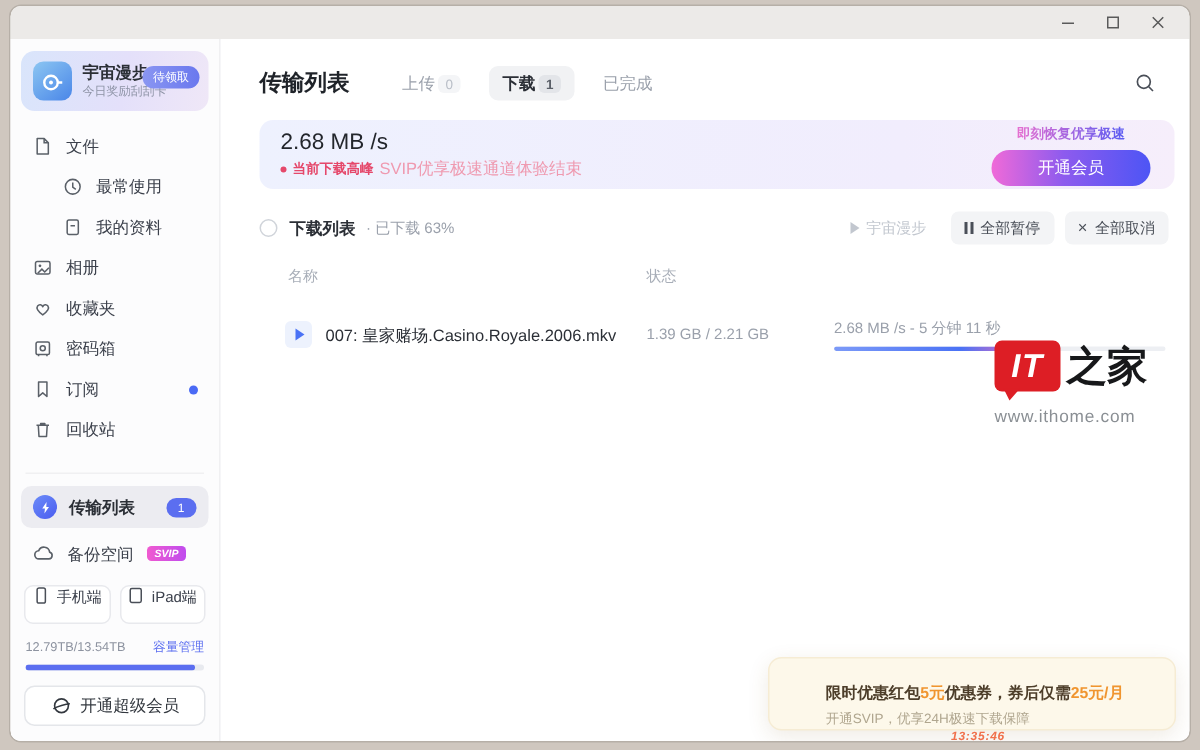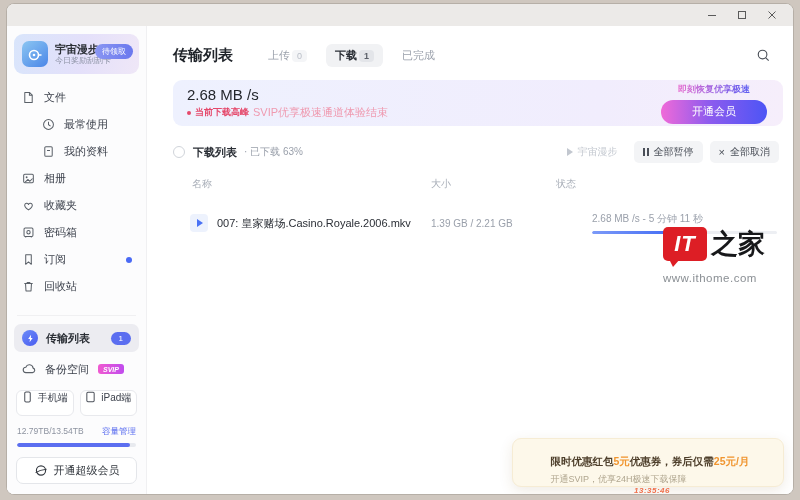--- a/index.html
+++ b/index.html
@@ -93,21 +93,21 @@
 
   .grid{ display:grid; grid-template-columns:258px 125px 1fr; align-items:center;}
   .tbl-head{ margin-top:14px; font-size:10px; color:#a8aeb8;}
   .tbl-head .c1{ padding-left:19px;}
   .file-row{ margin-top:12px; height:40px;}
   .c1{ display:flex; align-items:center; gap:9px; padding-left:17px; min-width:0;}
   .play-btn{ width:18px; height:18px; border-radius:4px; background:#edf2fd; display:flex; align-items:center; justify-content:center; cursor:pointer; flex:0 0 auto;}
   .play-btn i{ width:0; height:0; border-left:6px solid #4a72f5; border-top:4px solid transparent; border-bottom:4px solid transparent; margin-left:1px;}
   .f-name{ font-size:11px; color:#2b2f36; white-space:nowrap; overflow:hidden; text-overflow:ellipsis;}
   .f-size{ font-size:10px; color:#9aa0ab;}
-  .f-status{ padding-right:6px;margin-left:36px;}
+  .f-status{ padding-right:6px;}
   .f-status .txt{ font-size:10px; color:#9aa0ab;}
   .row-track{ margin-top:5px; height:3px; border-radius:2px; background:#edeff3; overflow:hidden;}
   .row-fill{ height:100%; border-radius:2px; background:linear-gradient(90deg,#7c9af8 0%,#4a72f5 68%,#a56fd6 88%,#f0649b 100%);}
 
   
   .watermark{ position:absolute; right:14px; top:200px; width:116px; text-align:left;}
   .wm-row{ display:flex; align-items:center; gap:4px;}
   .wm-logo{ position:relative; width:44px; height:34px; background:#dd1e25; border-radius:5px; display:flex; align-items:center; justify-content:center;}
   .wm-logo::after{ content:""; position:absolute; left:6px; bottom:-6px; border-left:4px solid transparent; border-right:7px solid transparent; border-top:8px solid #dd1e25;}
   .wm-it{ color:#fff; font-weight:bold; font-style:italic; font-size:22px; letter-spacing:1px;}
@@ -361,21 +361,20 @@
           </span>
           <span class="act-btn">
             <span class="x-glyph">×</span>
             <span>全部取消</span>
           </span>
         </div>
       </div>
 
       <div class="grid tbl-head">
         <span class="c1">名称</span>
-        <span>大小</span>
         <span>状态</span>
       </div>
 
       <div class="grid file-row">
         <div class="c1">
           <span class="play-btn">
               <i></i>
             </span>
           <span class="f-name">007: 皇家赌场.Casino.Royale.2006.mkv</span>
         </div>

